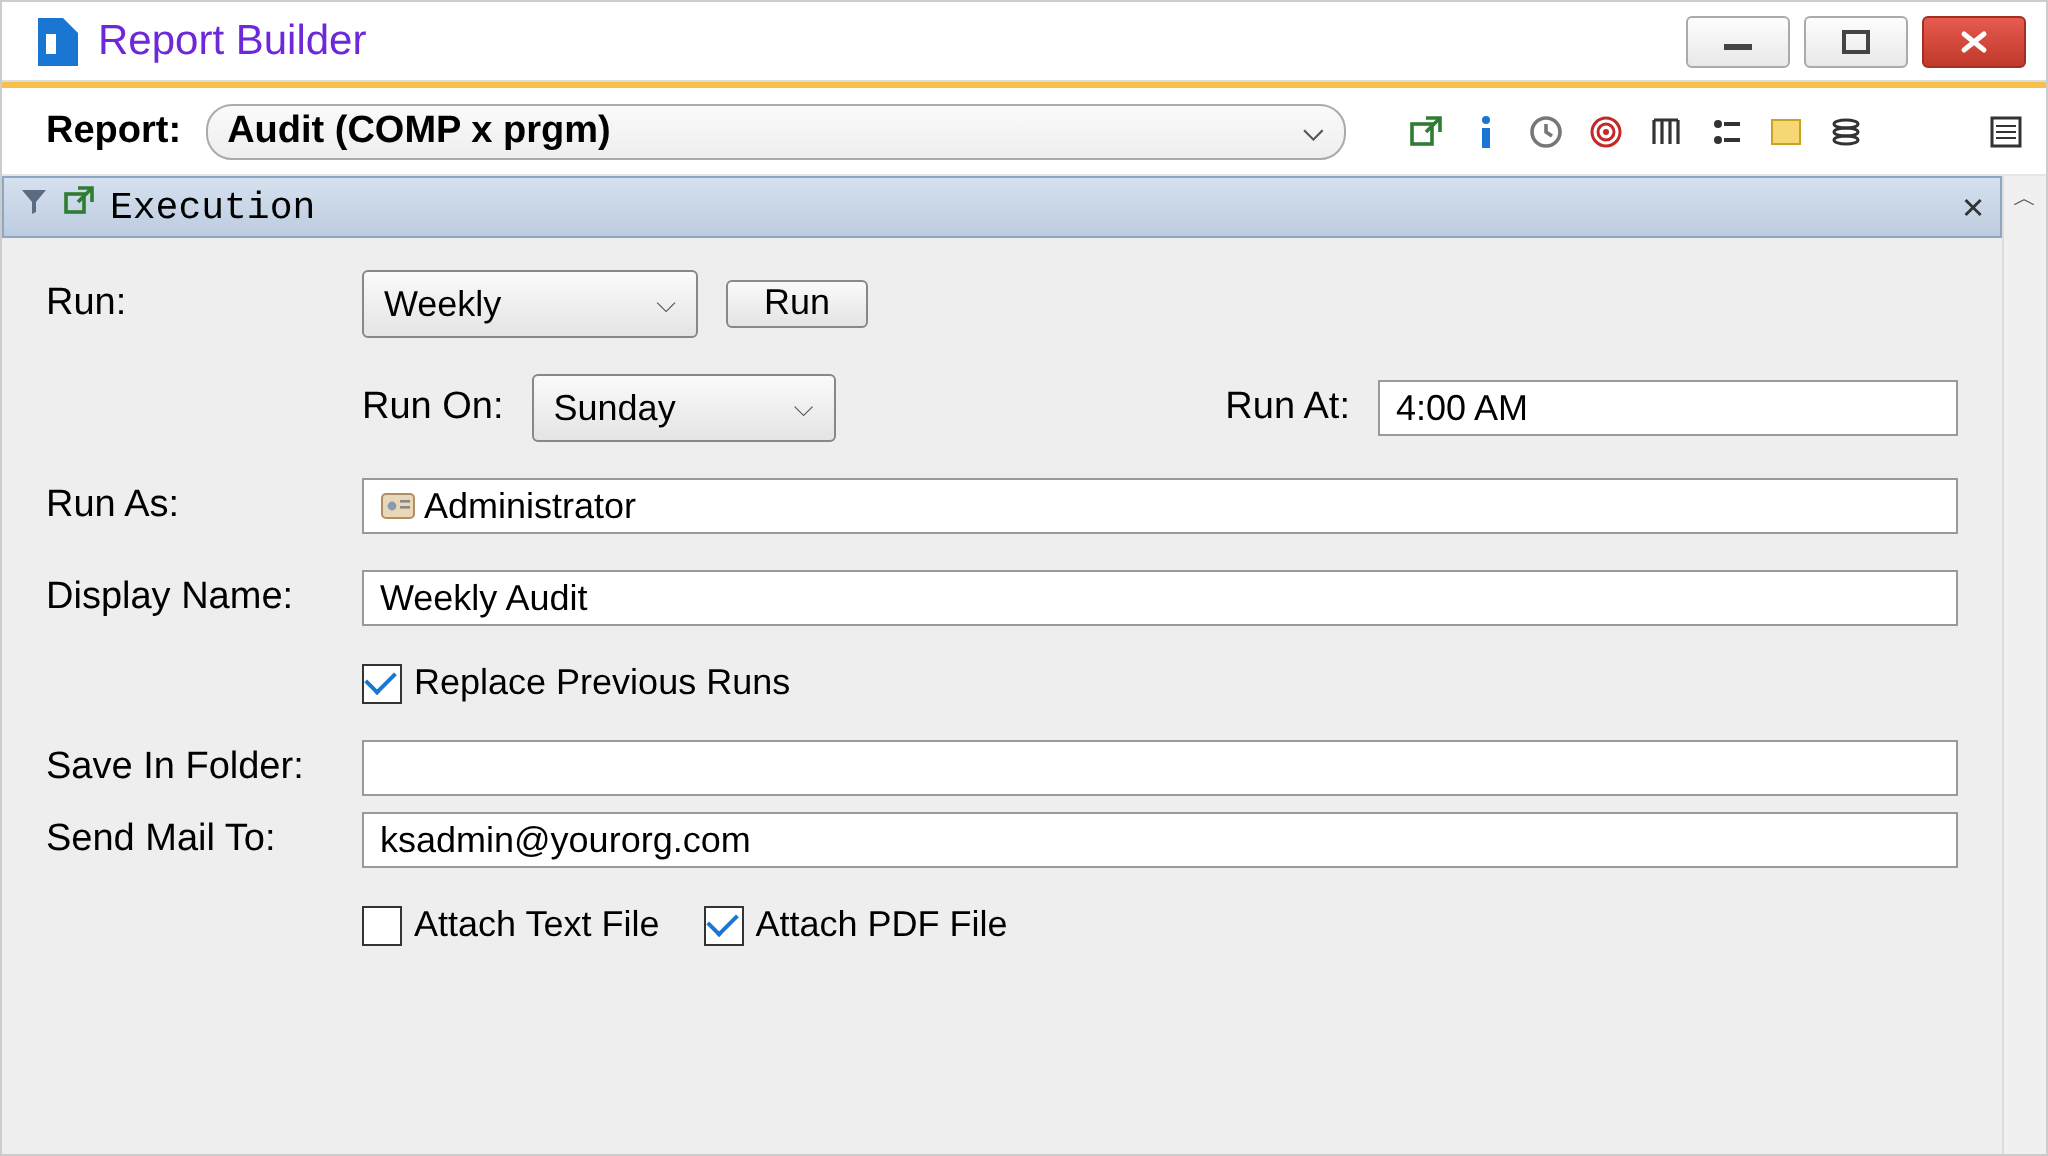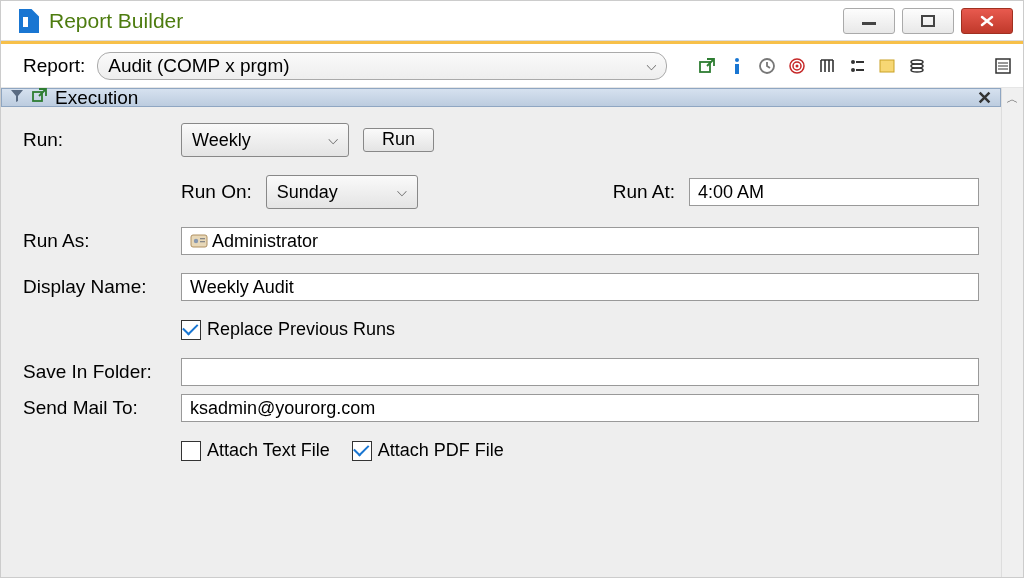--- a/index.html
+++ b/index.html
@@ -36,21 +36,21 @@
   }
   .titlebar-icon::after {
     content: "";
     position: absolute;
     top: 8px; left: 4px;
     width: 5px; height: 10px;
     background: #fff;
   }
   .title-text {
     font-size: 21px;
-    color: #4d7c0f;
+    color: #6d28d9;
   }
   .winbuttons {
     margin-left: auto;
     display: flex;
     gap: 7px;
     padding-right: 10px;
   }
   .winbtn {
     width: 52px; height: 26px;
     border: 1px solid #aaa;
@@ -67,20 +67,21 @@
   .winbtn svg { display:block; }
   .sep-orange { height: 3px; background: #f7c04a; }
   
   .toolbar-row {
     height: 44px;
     display: flex;
     align-items: center;
     padding: 0 10px 0 22px;
     background: #fff;
     border-bottom: 1px solid #e6e6e6;
+    font-weight: bold;
   }
   .tblabel { font-size: 19px; margin-right: 12px; }
   .report-select {
     flex: 0 0 570px;
     height: 28px;
     border: 1px solid #aaa;
     background: linear-gradient(#fafafa,#eee);
     border-radius: 13px;
     display: flex;
     align-items: center;
@@ -108,27 +109,28 @@
     width: 22px;
     background: #f0f0f0;
     border-left: 1px solid #ddd;
     display:flex;
     flex-direction:column;
   }
   .scrollbar-v .sbbtn { height:22px; display:flex;align-items:center;justify-content:center;color:#555;font-size:12px;}
   .scrollbar-v .track { flex:1; }
   
   .section-header {
-    height: 19px;
+    height: 31px;
     background: linear-gradient(#d6e1ef,#bcccdf);
     border: 1px solid #8fa6c2;
     display:flex;
     align-items:center;
     padding: 0 8px;
     gap:8px;
+    font-family:Liberation Mono, monospace;
   }
   .section-header .filter-ic { color:#5a6b82; }
   .section-header .pop-ic { color:#2e7d32; font-weight:bold; }
   .section-header .stitle { font-size:19px; }
   .section-header .sclose { margin-left:auto; color:#333; font-size:18px; font-weight:bold;}
   
   .form-body {
     padding: 16px 22px;
     background: #eee;
   }

